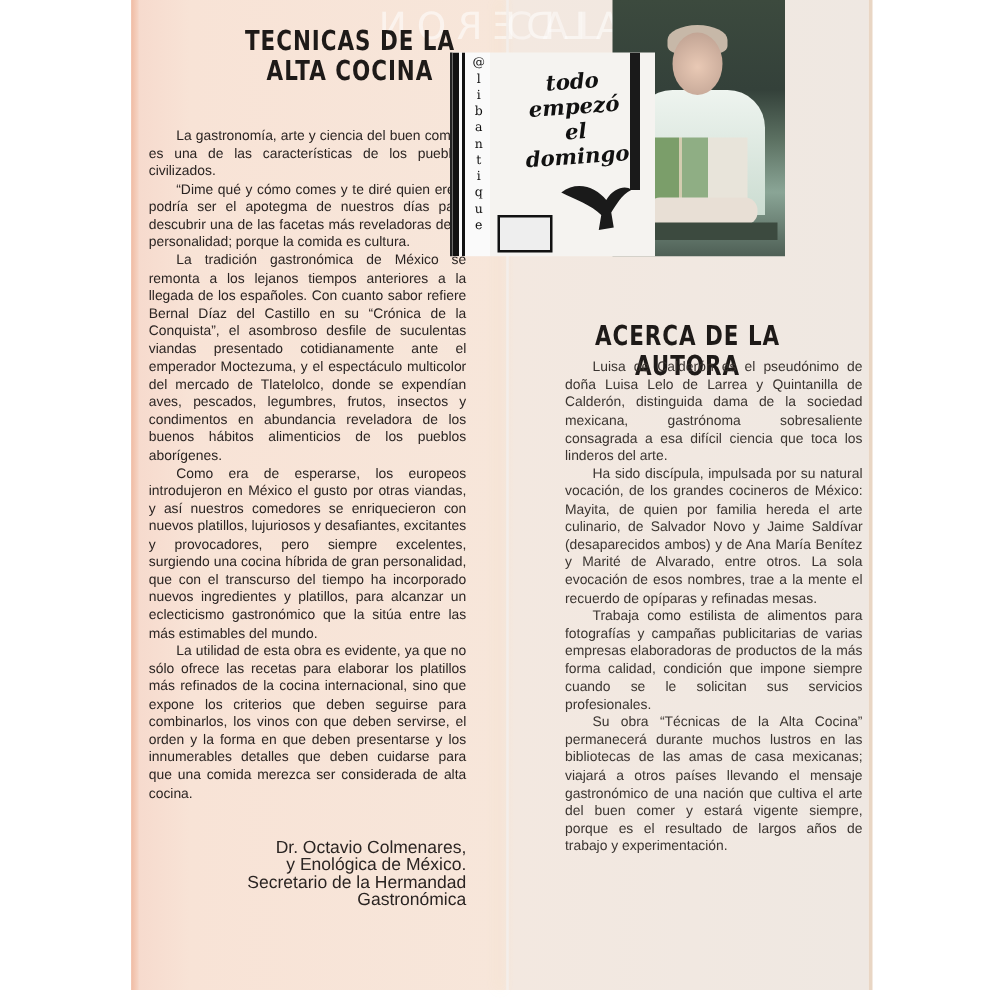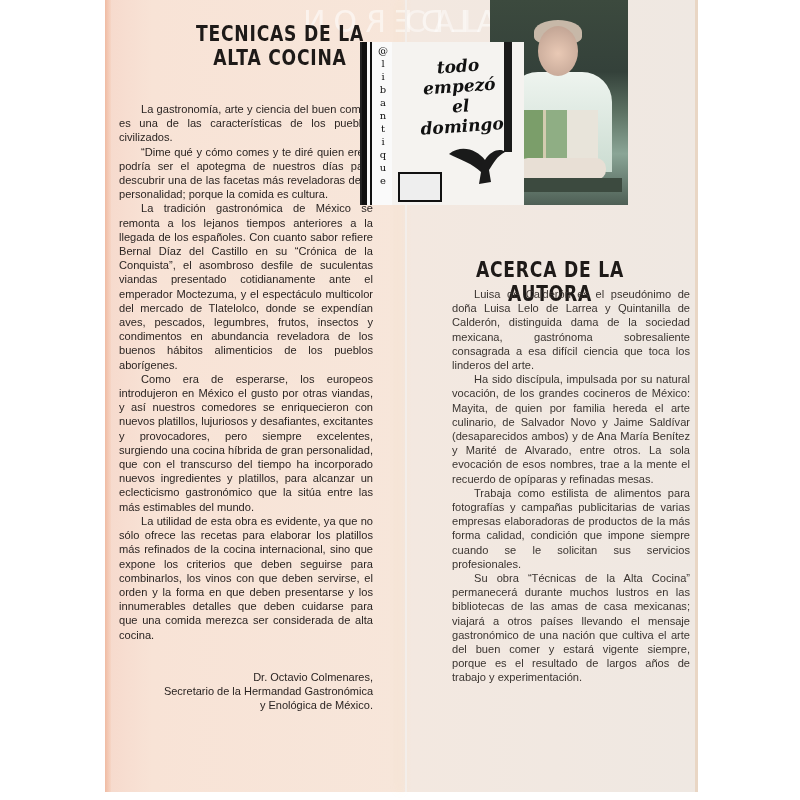--- a/index.html
+++ b/index.html
@@ -37,21 +37,21 @@
   }
   .title-left { left:45px; top:22px; width:260px; font-size:22px; }
   .title-right { left:310px; top:258px; width:270px; font-size:22px; }
   .col {
     position:absolute; font-size:11.1px; line-height:14.2px; color:#2a2422;
     text-align:justify;
   }
   .col-left { left:14px; top:102px; width:254px; }
   .col-right { left:347px; top:287px; width:238px; color:#3a3430; }
   .col p { margin:0; text-indent:22px; hyphens:manual; }
-  .signature { margin-top:28px; text-align:right; font-size:11px; line-height:14.2px; }
+  .signature { margin-top:28px; text-align:right; font-size:14px; line-height:14.2px; }
   .signature div { text-align:right; }
   .ad-image {
     position:absolute; left:255px; top:42px; width:162px; height:163px;
     background:#f5f3f0; overflow:hidden; border-left:2px solid #222;
   }
   .ad-strip {
     position:absolute; left:0; top:0; width:30px; height:163px;
     background:repeating-linear-gradient(90deg,#111 0 5px,#fafafa 5px 8px,#111 8px 10px,#fafafa 10px 30px);
   }
   .ad-vertical {
@@ -117,22 +117,22 @@
   </div>
 
   <div class="col col-left">
     <p>La gastronomía, arte y ciencia del buen comer, es una de las características de los pueblos civilizados.</p>
     <p>“Dime qué y cómo comes y te diré quien eres” podría ser el apotegma de nuestros días para descubrir una de las facetas más reveladoras de la personalidad; porque la comida es cultura.</p>
     <p>La tradición gastronómica de México se remonta a los lejanos tiempos anteriores a la llegada de los españoles. Con cuanto sabor refiere Bernal Díaz del Castillo en su “Crónica de la Conquista”, el asombroso desfile de suculentas viandas presentado cotidianamente ante el emperador Moctezuma, y el espectáculo multicolor del mercado de Tlatelolco, donde se expendían aves, pescados, legumbres, frutos, insectos y condimentos en abundancia reveladora de los buenos hábitos alimenticios de los pueblos aborígenes.</p>
     <p>Como era de esperarse, los europeos introdujeron en México el gusto por otras viandas, y así nuestros comedores se enriquecieron con nuevos platillos, lujuriosos y desafiantes, excitantes y provocadores, pero siempre excelentes, surgiendo una cocina híbrida de gran personalidad, que con el transcurso del tiempo ha incorporado nuevos ingredientes y platillos, para alcanzar un eclecticismo gastronómico que la sitúa entre las más estimables del mundo.</p>
     <p>La utilidad de esta obra es evidente, ya que no sólo ofrece las recetas para elaborar los platillos más refinados de la cocina internacional, sino que expone los criterios que deben seguirse para combinarlos, los vinos con que deben servirse, el orden y la forma en que deben presentarse y los innumerables detalles que deben cuidarse para que una comida merezca ser considerada de alta cocina.</p>
     <div class="signature">
       <div>Dr. Octavio Colmenares,</div>
+      <div>y Enológica de México.</div>
       <div>Secretario de la Hermandad Gastronómica</div>
-      <div>y Enológica de México.</div>
     </div>
   </div>
 
   <div class="photo">
     <div class="photo-body"></div>
     <div class="photo-hair"></div>
     <div class="photo-head"></div>
     <div class="photo-cans"></div>
     <div class="photo-food"></div>
     <div class="photo-tray"></div>

